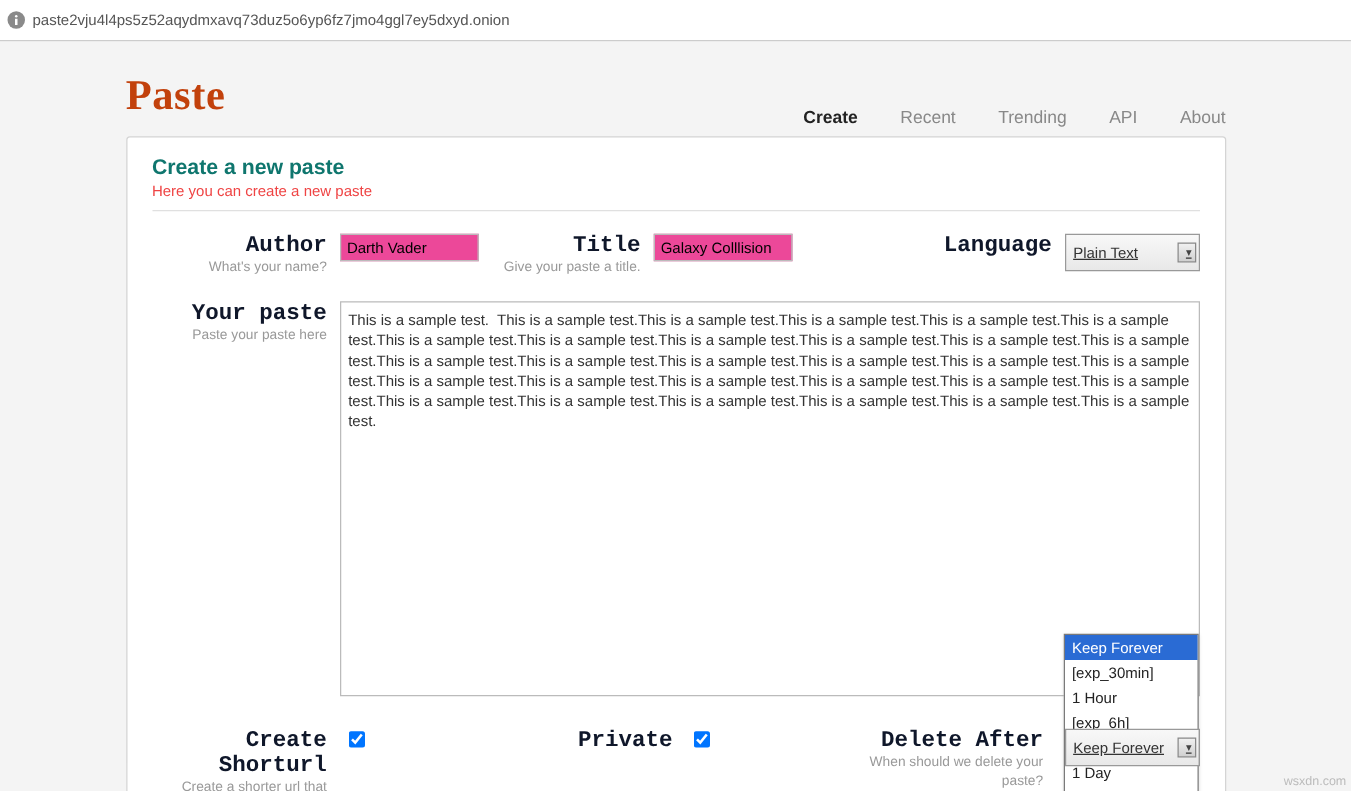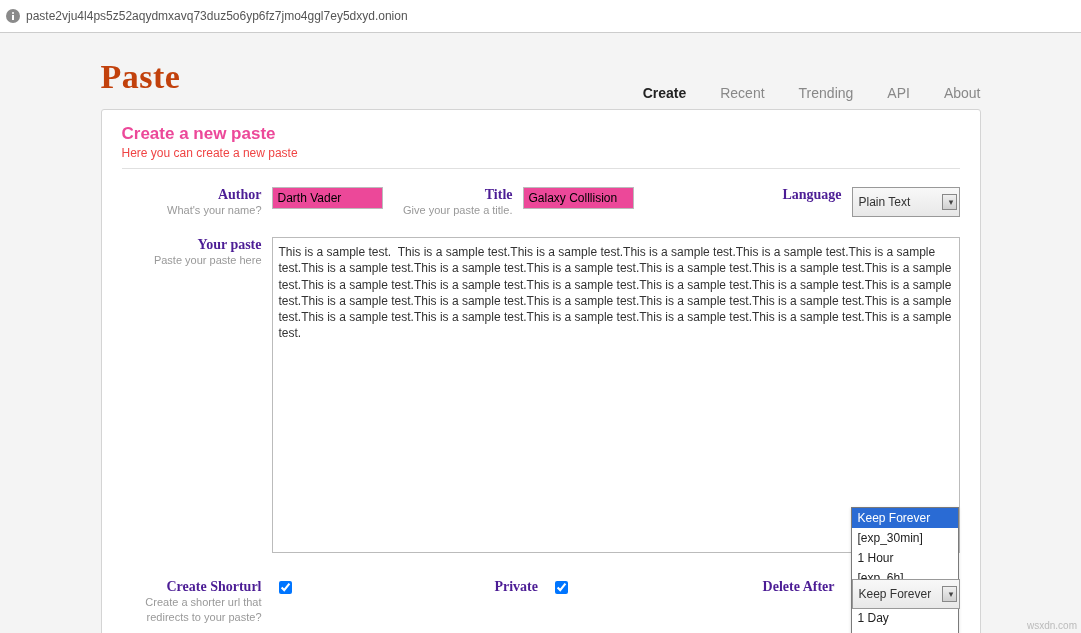--- a/index.html
+++ b/index.html
@@ -7,29 +7,29 @@
     .addr-bar { height: 24px; background: #fff; border-bottom: 1px solid #ccc; display: flex; align-items: center; padding: 16px 6px; font-size: 12px; color: #555; font-family: Arial, sans-serif; }
     .addr-icon { width: 14px; height: 14px; border-radius: 50%; background: #8a8a8a; display:flex; align-items:center; justify-content:center; color:#fff; margin-right: 6px; flex-shrink:0;}
     .addr-icon svg { width: 10px; height: 10px; }
     .wrap { width: 880px; margin: 16px auto 0 auto; }
     .header { display: flex; justify-content: space-between; align-items: center; padding: 4px 0 8px 0; }
     .logo { font-family: Georgia, 'Times New Roman', serif; font-size: 34px; font-weight: bold; color: #c2410c; letter-spacing: 0.5px; }
     .nav { display: flex; gap: 34px; font-size: 14px; color: #888; font-family: Tahoma, Verdana, sans-serif;}
     .nav span { cursor: pointer; color: #888; margin-top: 32px; }
     .nav span.active { color: #222; font-weight: bold; }
     .panel { background: #fff; border: 1px solid #d4d4d4; border-radius: 3px; padding: 10px 20px 20px 20px; position: relative; }
-    .page-title { font-size: 17px; font-weight: bold; color: #ec4899; margin-top: 4px; font-family: Tahoma, Verdana, sans-serif;}
+    .page-title { font-size: 17px; font-weight: bold; color: #0f766e; margin-top: 4px; font-family: Tahoma, Verdana, sans-serif;}
     .page-sub { font-size: 12px; color: #ef4444; margin: 2px 0 8px 0; font-family: Tahoma, Verdana, sans-serif;}
     .hr { border: none; border-top: 1px solid #e0e0e0; margin-bottom: 18px; }
     .row-top { display: flex; gap: 20px; margin-bottom: 20px; }
-    .label { font-size: 14px; font-weight: bold; color: #4c1d95; font-family: Liberation Serif, serif;}
+    .label { font-size: 18px; font-weight: bold; color: #0f172a; font-family: Liberation Mono, monospace;}
     .hint { font-size: 11px; color: #999; line-height: 1.3; font-family: Tahoma, Verdana, sans-serif;}
     .pair { display: flex; gap: 10px; align-items: flex-start; }
     .input { border: 1px solid #bbb; padding: 3px 5px; font-size: 12px; width: 111px; background: #ec4899; font-family: Tahoma, Verdana, sans-serif; }
-    .select { border: 1px solid #999; padding: 14px 2px; font-size: 12px; width: 100px; background: linear-gradient(#f8f8f8,#e8e8e8); position: relative; display: flex; align-items: center; justify-content: space-between; height: 20px;}
+    .select { border: 1px solid #999; padding: 14px 2px; font-size: 12px; width: 100px; background: linear-gradient(#f8f8f8,#e8e8e8); position: relative; display: flex; align-items: center; justify-content: space-between; height: 20px; text-decoration: underline;}
     .select span { padding-left: 4px;}
     .select-btn { width: 15px; height: 16px; border: 1px solid #888; background: linear-gradient(#f0f0f0,#d0d0d0); display:flex;align-items:center;justify-content:center;}
     .textarea { border: 1px solid #bbb; width: 694px; height: 316px; padding: 6px; font-size: 12px; font-family: Tahoma, Verdana, sans-serif; resize: none; line-height: 1.35; color: #333; overflow: auto;}
     .paste-row { display: flex; gap: 10px; align-items: flex-start; }
     .paste-labels { width: 140px; text-align: right; flex-shrink:0; }
     .chk { width: 13px; height: 13px; margin-top: 2px;}
     .dropdown { position: absolute; right: 21px; top: 397px; width: 108px; background: #fff; border: 1px solid #7a7a7a; font-size: 12px; font-family: Tahoma, sans-serif; box-shadow: 0 1px 3px rgba(0,0,0,0.15);}
     .dropdown div { padding: 3px 6px; color: #222; cursor: pointer; white-space: nowrap;}
     .dropdown div.sel { background: #2a6bd4; color: #fff; }
     .chev { font-size: 9px; color: #444;}
@@ -128,20 +128,21 @@
       <div class="bwrap" style="width:170px;">
         <div class="bcol" style="width:140px;">
           <div class="label">Private</div>
         </div>
         <input type="checkbox" checked="" class="chk" style="">
       </div>
       <div class="spacer"></div>
       <div class="bwrap">
         <div class="bcol" style="width:160px;">
           <div class="label">Delete After</div>
+          <div class="hint">When should we delete your paste?</div>
         </div>
         <div class="select" style="width:108px;">
           <span>Keep Forever</span>
           <div class="select-btn">
               <span class="chev">▾</span>
             </div>
         </div>
       </div>
     </div>
   </div>

